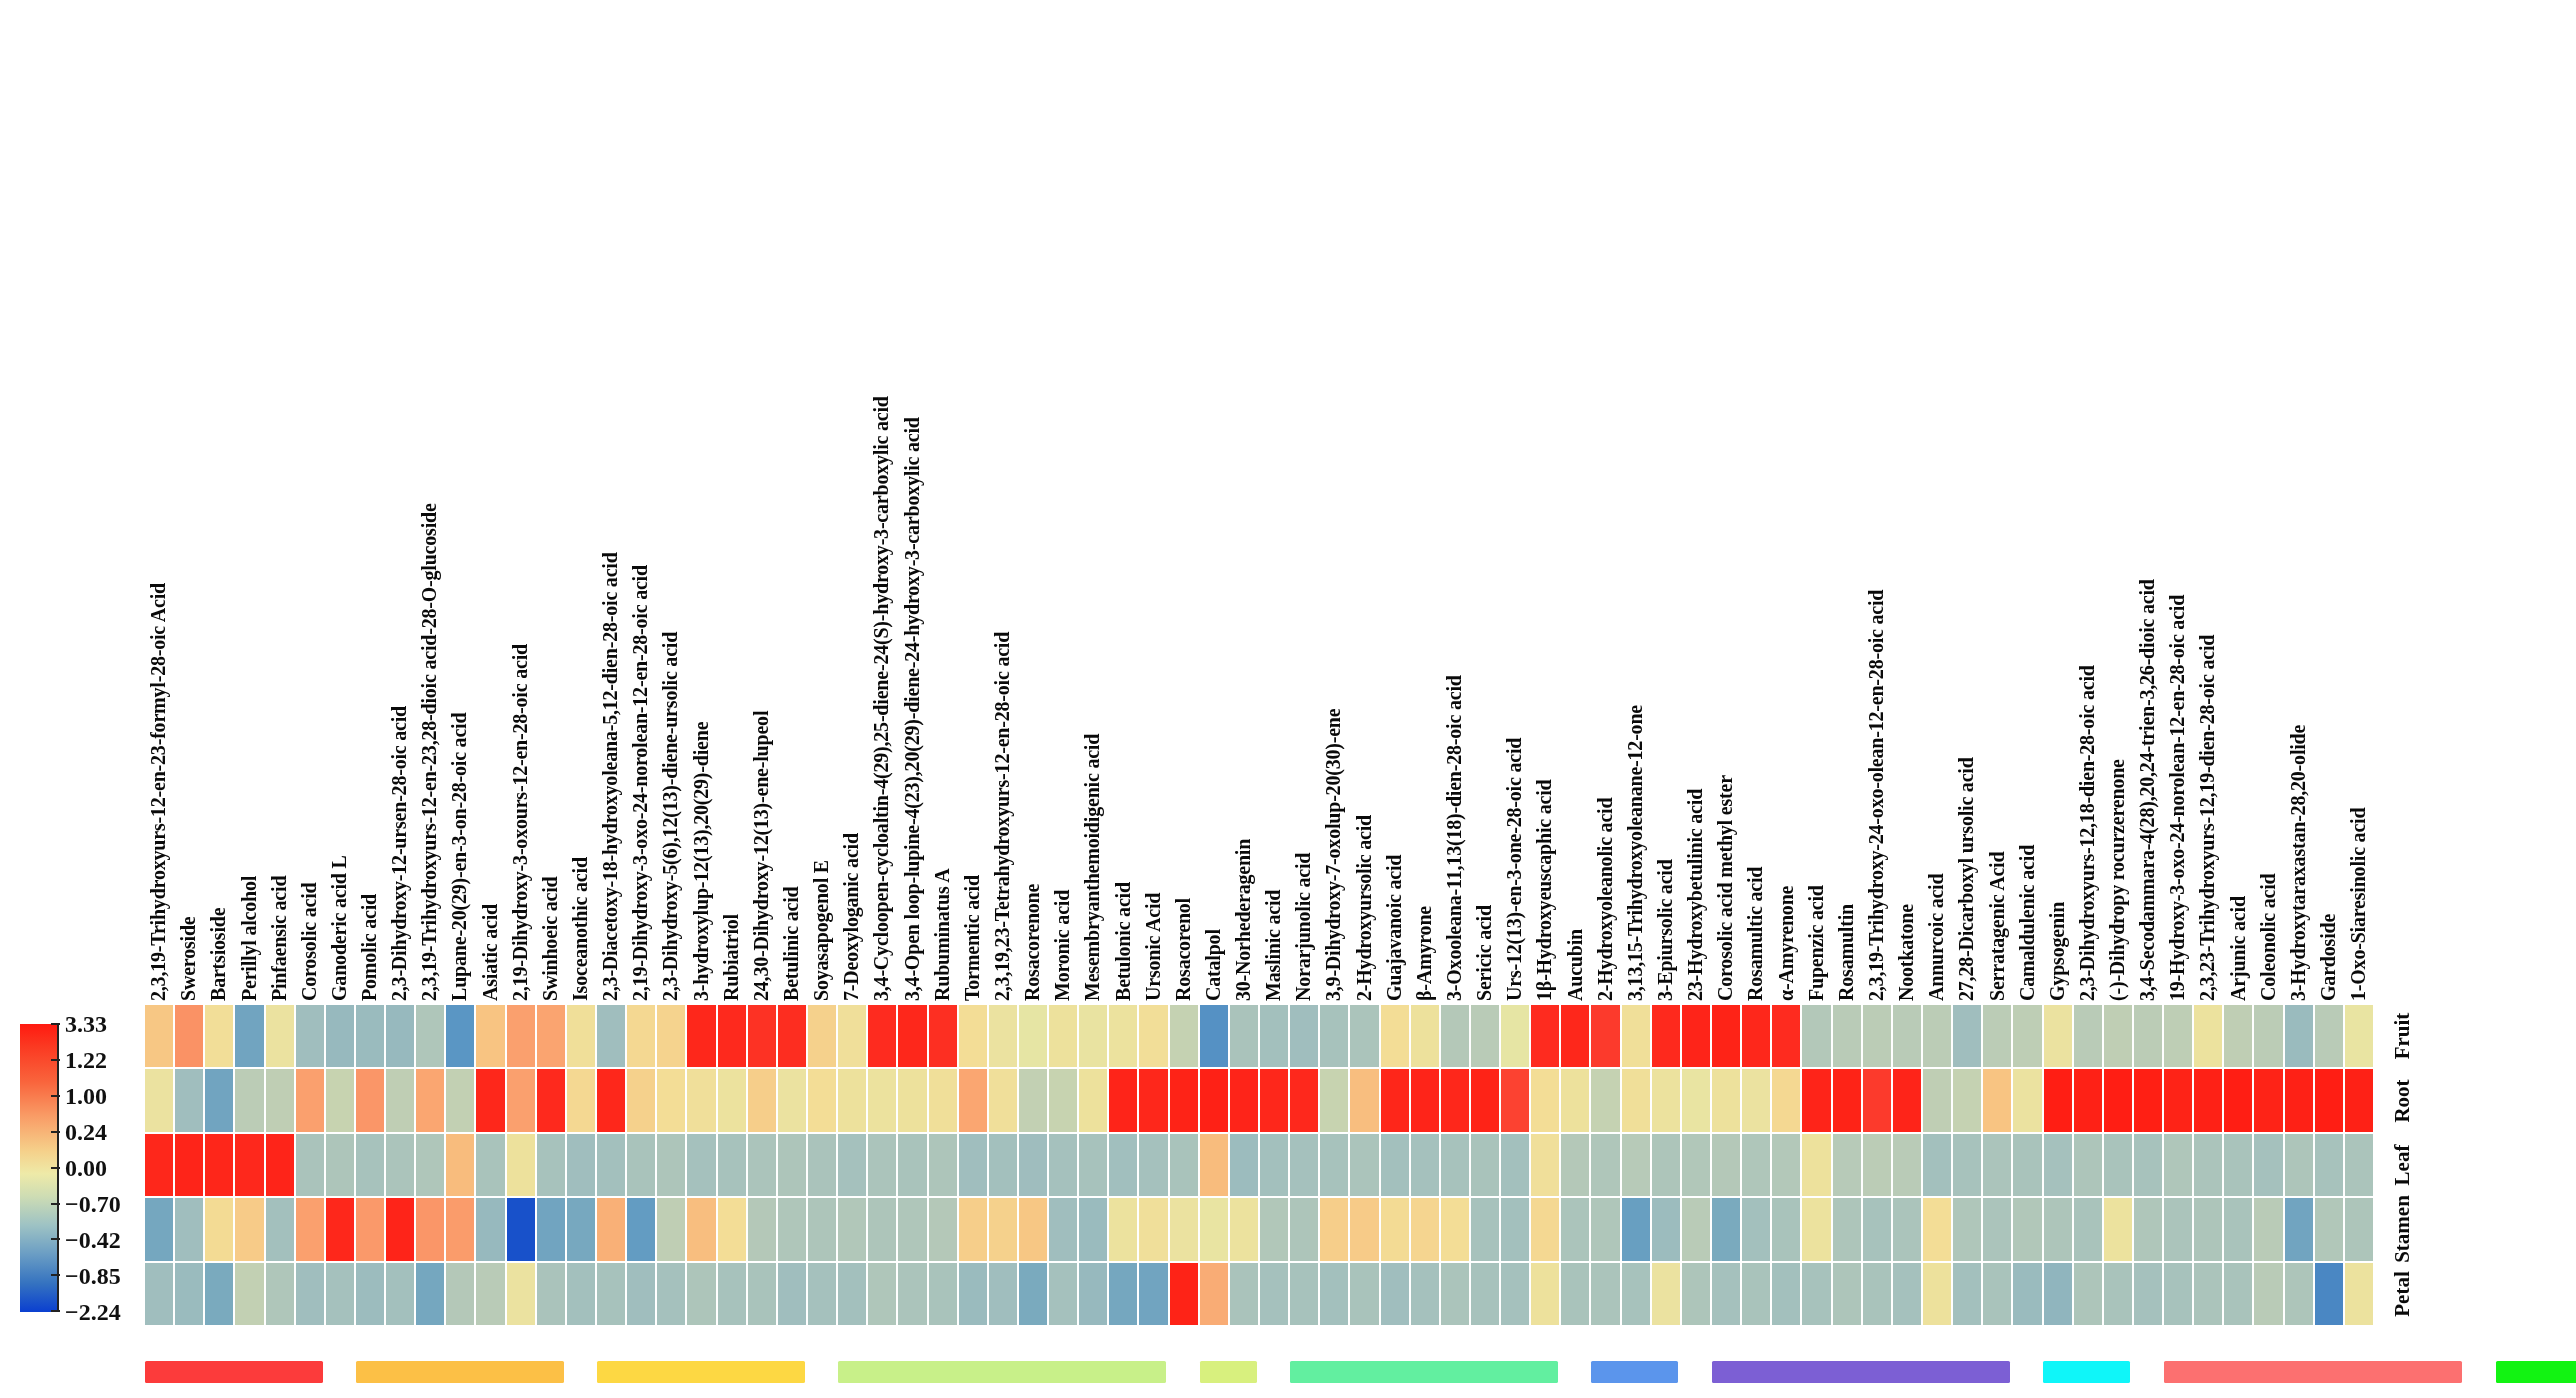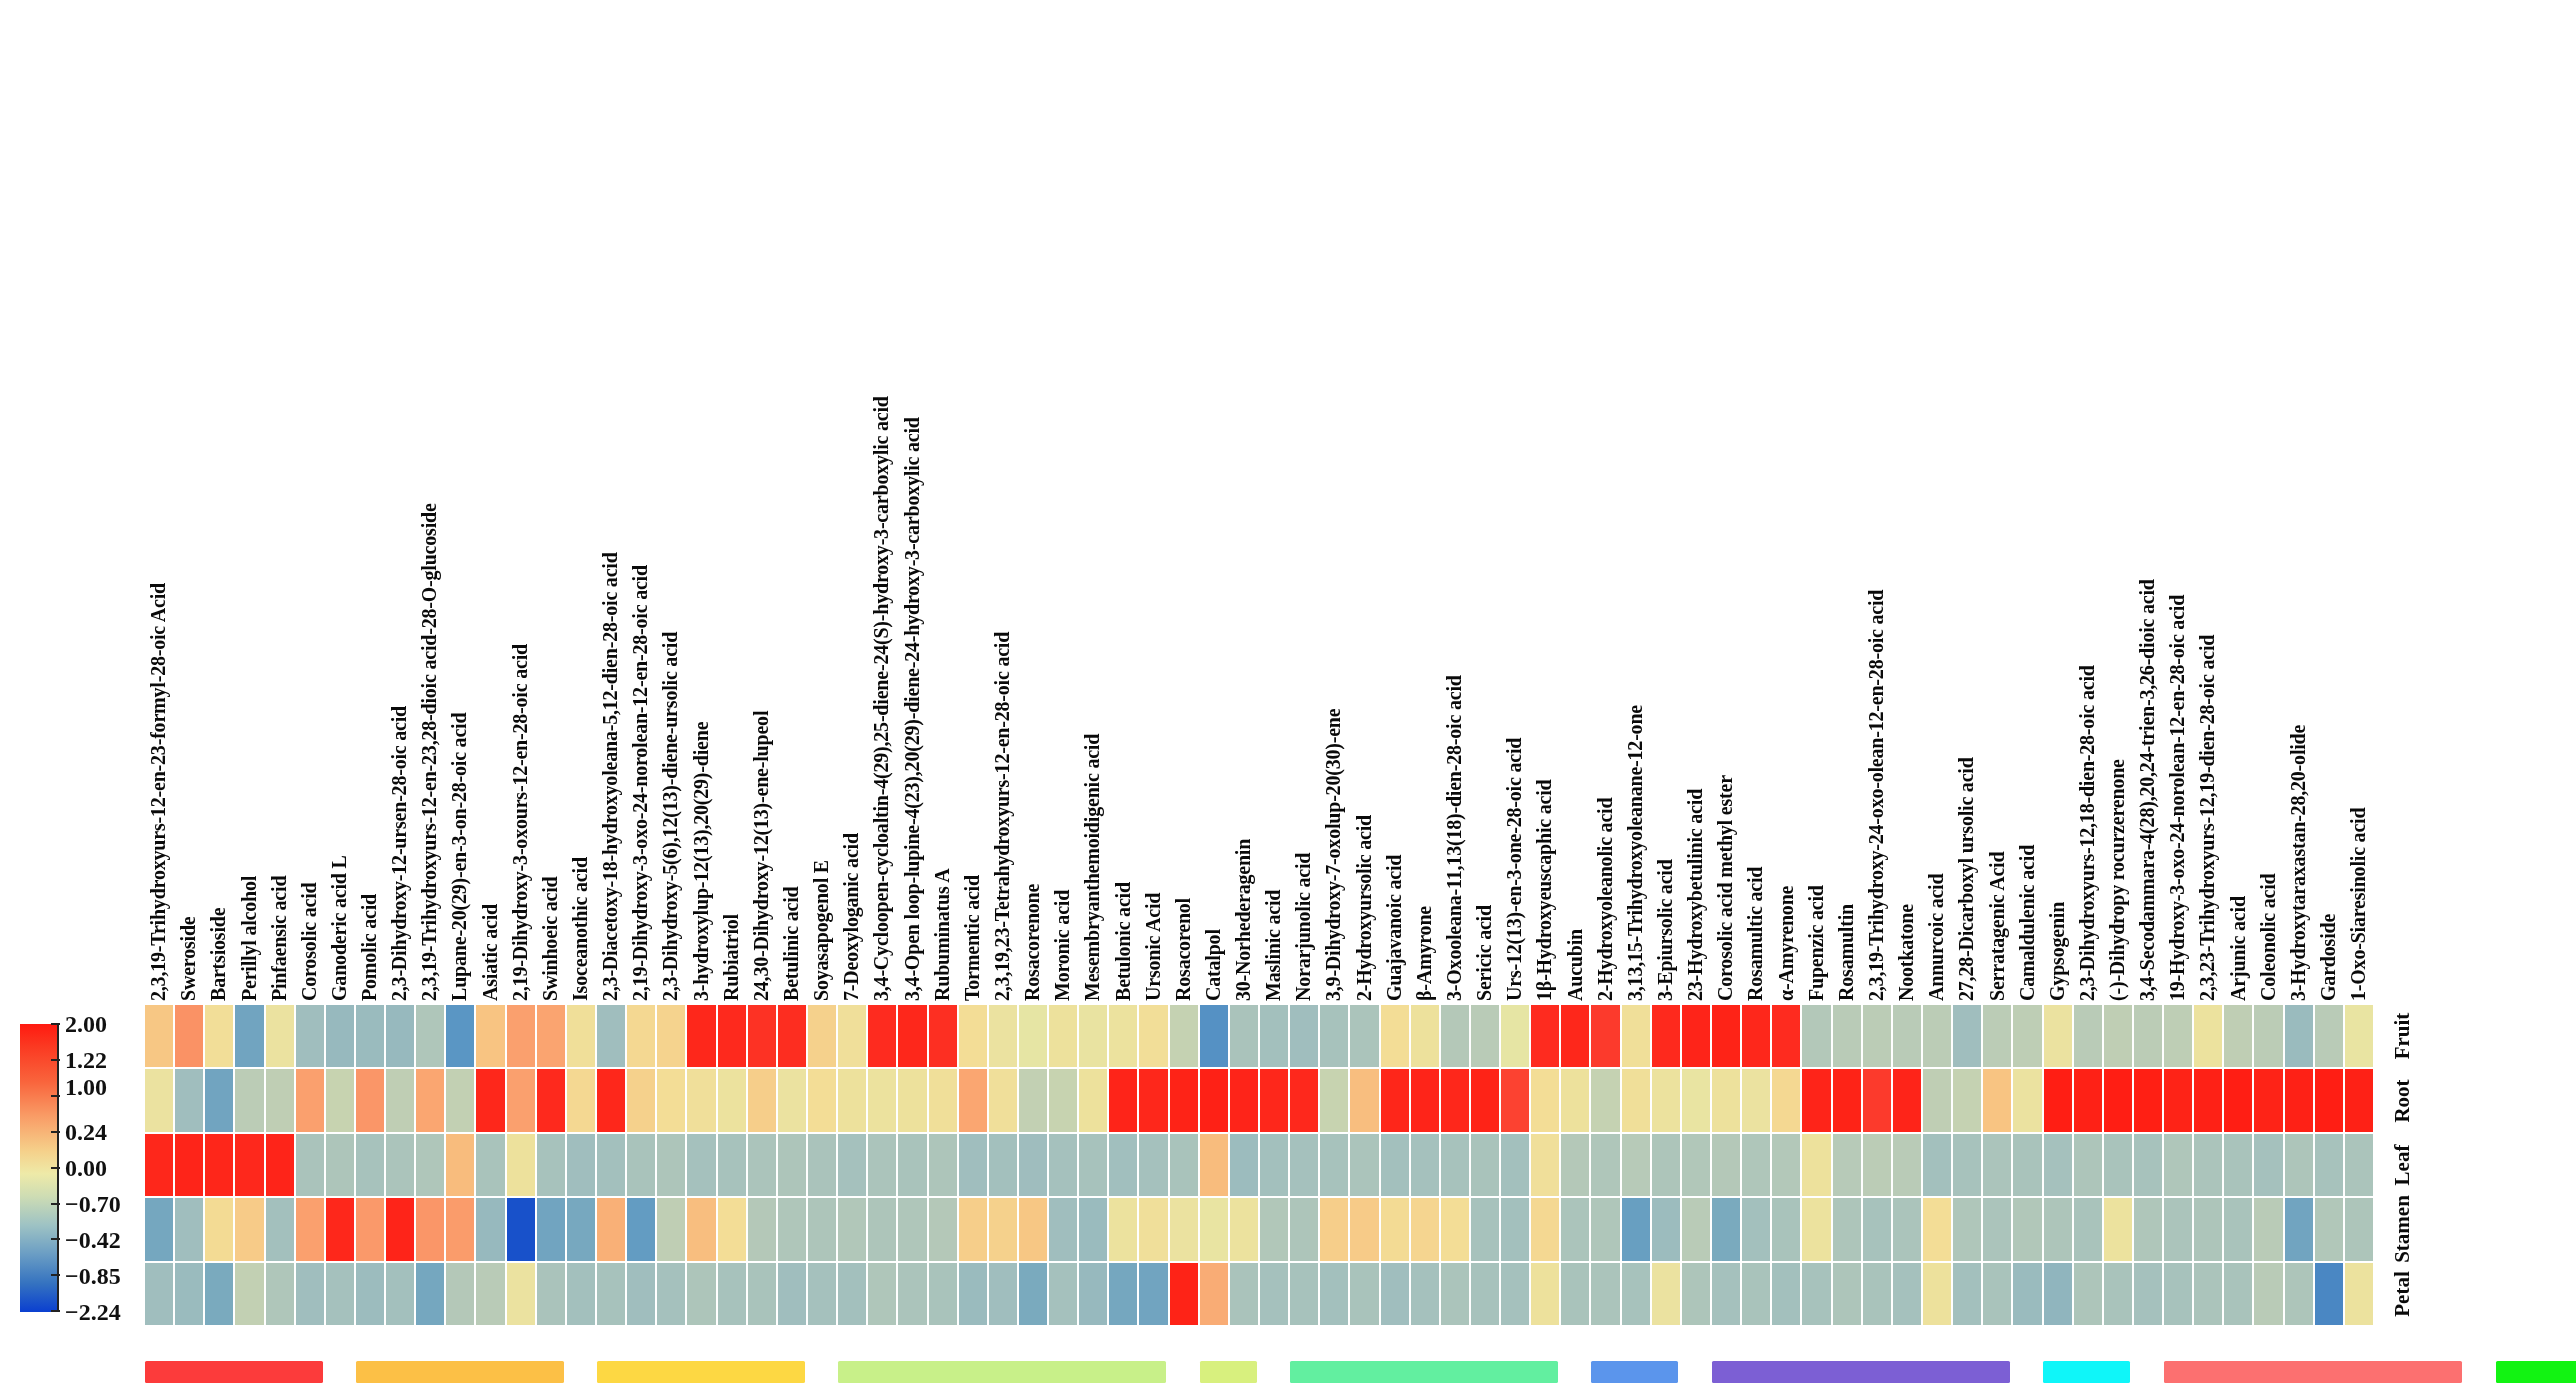--- a/index.html
+++ b/index.html
@@ -101,25 +101,25 @@
 </head>
 <body>
 
 <div id="figure">
 
   <div id="colorbar-box">
     <div id="colorbar-gradient"></div>
     <div id="colorbar-axis"></div>
     <div id="colorbar-ticks">
         <div class="cb-tick" style="top: -1.2px;"></div>
-        <div class="cb-label" style="top: 0px;">2.00</div>
+        <div class="cb-label" style="top: 0px;">3.33</div>
         <div class="cb-tick" style="top: 35px;"></div>
         <div class="cb-label" style="top: 36px;">1.22</div>
         <div class="cb-tick" style="top: 71px;"></div>
-        <div class="cb-label" style="top: 63px;">1.00</div>
+        <div class="cb-label" style="top: 72px;">1.00</div>
         <div class="cb-tick" style="top: 107px;"></div>
         <div class="cb-label" style="top: 108px;">0.24</div>
         <div class="cb-tick" style="top: 143px;"></div>
         <div class="cb-label" style="top: 144px;">0.00</div>
         <div class="cb-tick" style="top: 179px;"></div>
         <div class="cb-label" style="top: 180px;">−0.70</div>
         <div class="cb-tick" style="top: 214px;"></div>
         <div class="cb-label" style="top: 216px;">−0.42</div>
         <div class="cb-tick" style="top: 250px;"></div>
         <div class="cb-label" style="top: 252px;">−0.85</div>

